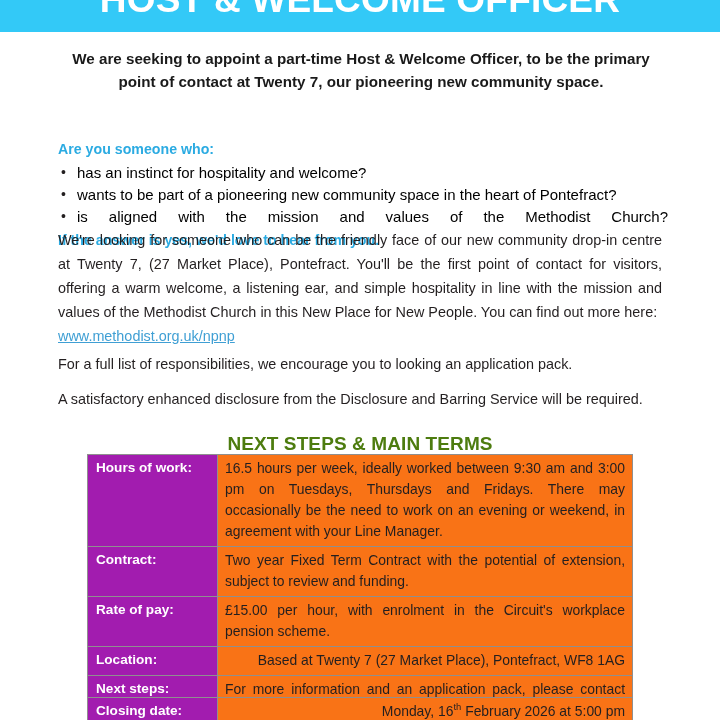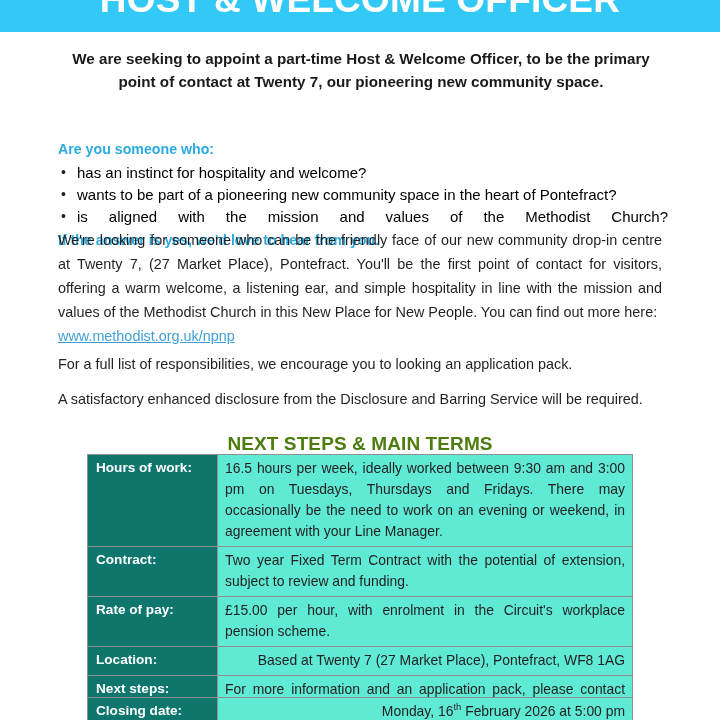--- a/index.html
+++ b/index.html
@@ -157,30 +157,30 @@
   .terms-table.main { top: 454px; }
   .terms-table.closing { top: 697px; }
 
   .terms-table td {
     border: 1px solid #8f8f8f;
     vertical-align: top;
     padding: 0;
   }
   .terms-table td.label {
     width: 121px;
-    background: #0f766e;
+    background: #a21caf;
     color: #ffffff;
     font-weight: bold;
     font-size: 13.6px;
     line-height: 20px;
     padding: 3px 0 4px 8px;
     white-space: nowrap;
   }
   .terms-table td.value {
-    background: #5eead4;
+    background: #f97316;
     color: #231f20;
     font-size: 13.9px;
     line-height: 21px;
     padding: 3px 7px 4px 7px;
     text-align: justify;
   }
   .terms-table td.value.left { text-align: right; }
   sup {
     font-size: 0.68em;
     vertical-align: super;

